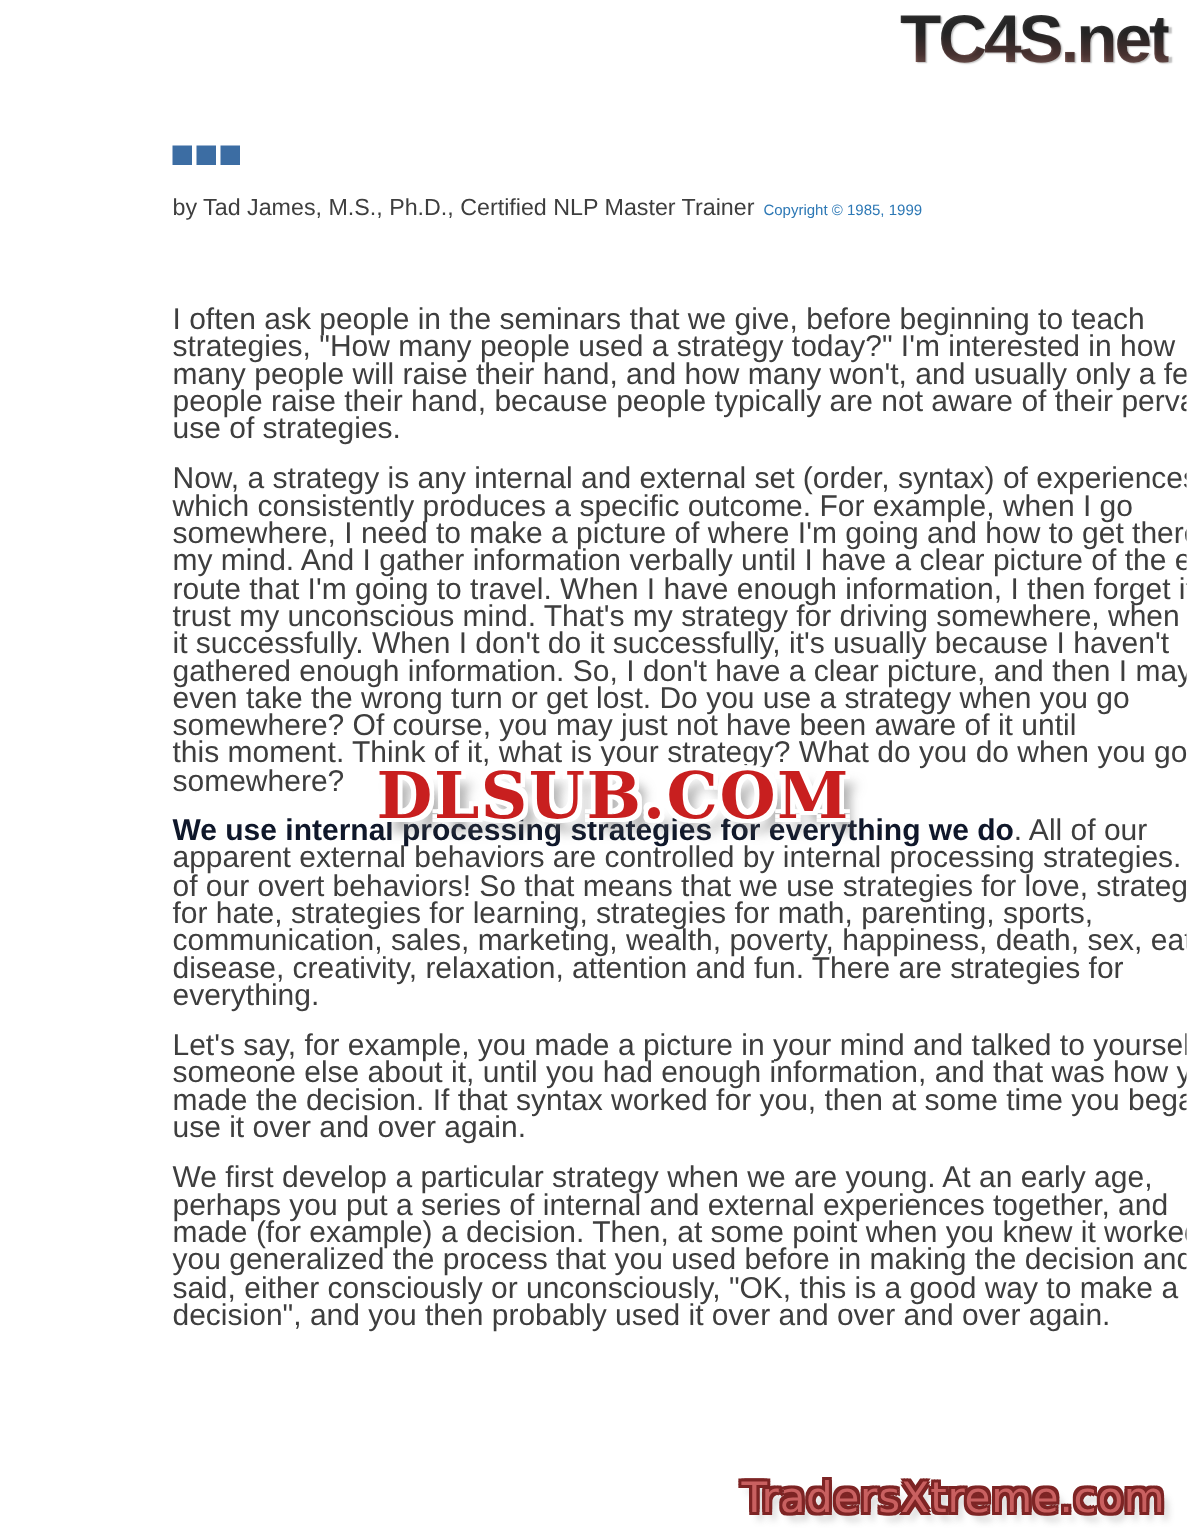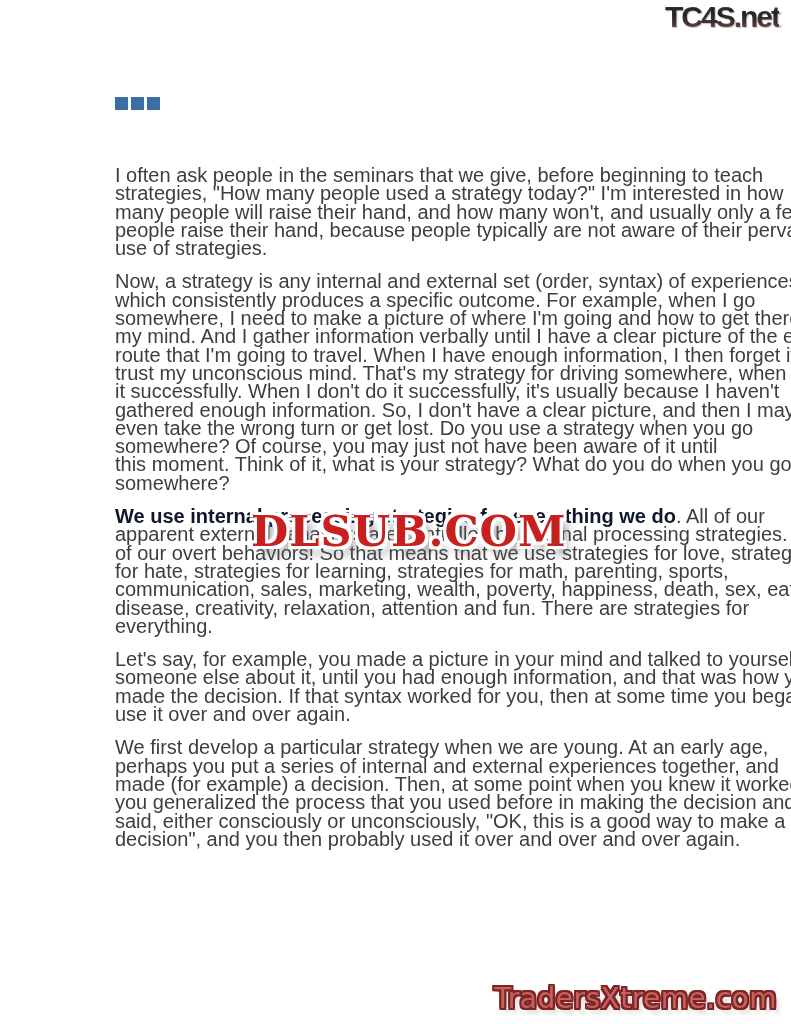--- a/index.html
+++ b/index.html
@@ -15,21 +15,21 @@
     font-family: "Liberation Sans", sans-serif;
   }
 
   
   .site-logo {
     position: absolute;
     top: 0px;
     right: 12px;
     font-family: "Liberation Sans", sans-serif;
     font-weight: 800;
-    font-size: 30px;
+    font-size: 45px;
     letter-spacing: -2px;
     color: #3a3a3a;
     text-shadow: 1px 1px 1px rgba(0,0,0,0.25);
   }
   @supports ((-webkit-background-clip: text) or (background-clip: text)) {
     .site-logo {
       background: linear-gradient(180deg, #3a3a3a 0%, #2f2f2f 42%, #5f4240 70%, #a47a74 92%, #b88e88 100%);
       -webkit-background-clip: text;
       background-clip: text;
       color: transparent;
@@ -128,20 +128,23 @@
 
 <div class="content">
 
   <div class="squares">
     <div class="square"></div>
     <div class="square"></div>
     <div class="square"></div>
   </div>
 
 
+  <div class="byline">
+    <span>by Tad James, M.S., Ph.D., Certified NLP Master Trainer</span><span class="copyright">Copyright © 1985, 1999</span>
+  </div>
 
   <div class="body-text">
     <p class="para">I often ask people in the seminars that we give, before beginning to teach
 strategies, "How many people used a strategy today?" I'm interested in how
 many people will raise their hand, and how many won't, and usually only a few
 people raise their hand, because people typically are not aware of their pervasive
 use of strategies.</p>
 
     <p class="para">Now, a strategy is any internal and external set (order, syntax) of experiences
 which consistently produces a specific outcome. For example, when I go

